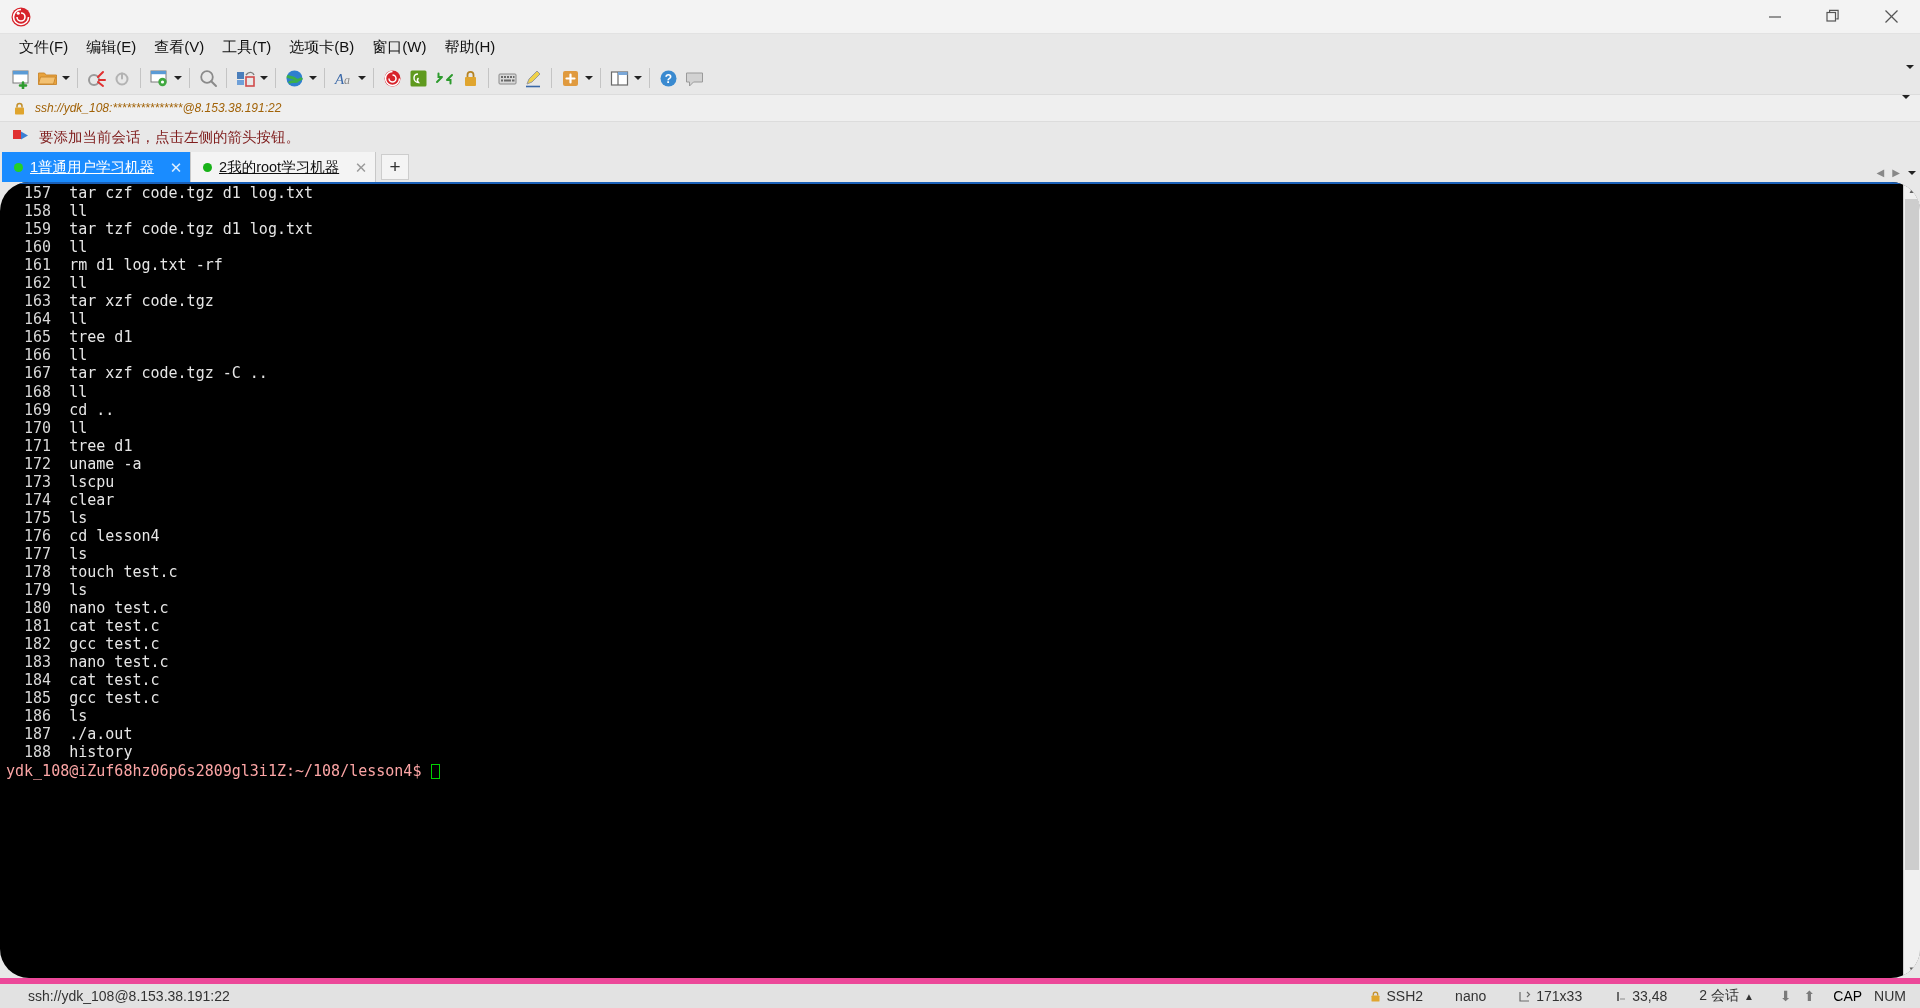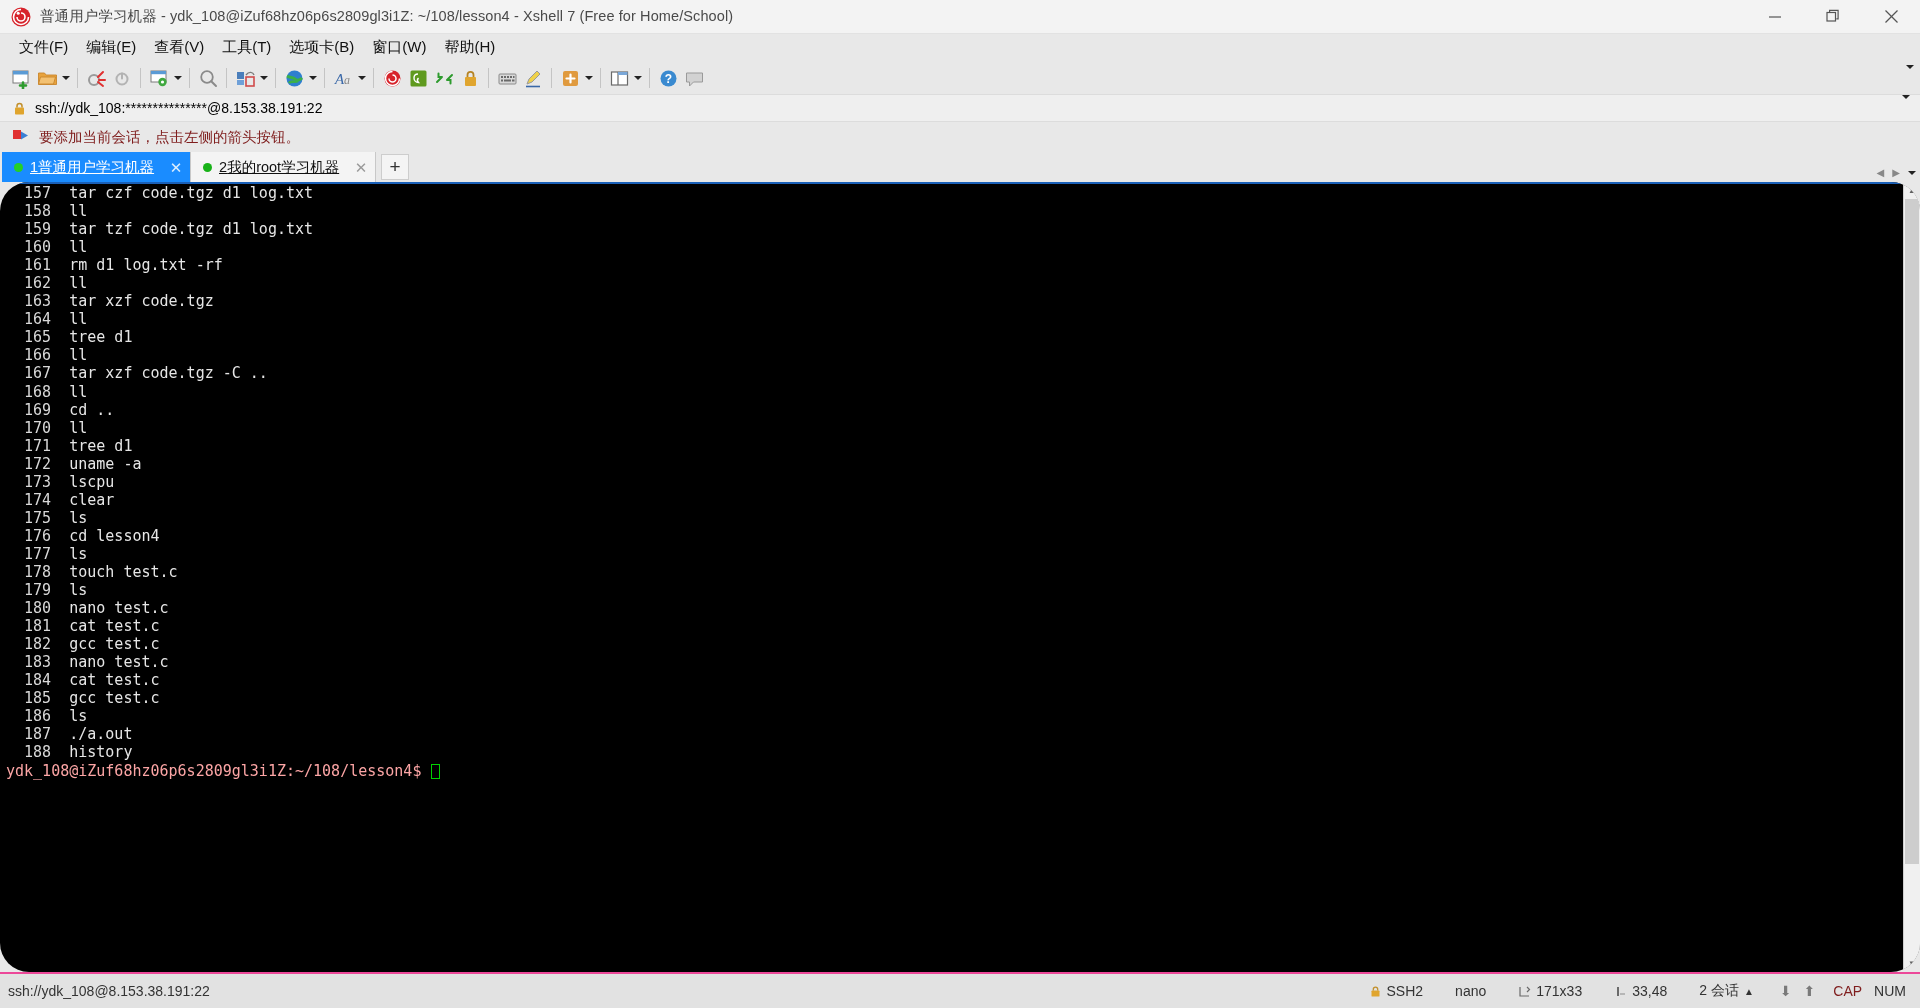--- a/index.html
+++ b/index.html
@@ -86,22 +86,23 @@
   .addressbar {
     height: 28px; min-height: 28px;
     background: #efefef;
     border-top: 1px solid #dcdcdc;
     border-bottom: 1px solid #dcdcdc;
     display: flex; align-items: center;
     padding-left: 12px; position: relative;
   }
   .addr-lock { margin-right: 8px; display:flex; flex:0 0 auto;}
   .addr-text {
-    font-size: 14px; color: #000000;
+    font-size: 12px; color: #a16207;
     white-space: nowrap;
+    font-style: italic;
   }
   .addr-caret { position: absolute; right: 10px; top: 50%; transform: translateY(-50%); }
 
   
   .notifybar {
     height: 30px; min-height: 30px;
     background: #e8e8e8;
     display: flex; align-items: center;
     padding-left: 12px;
   }
@@ -199,49 +200,48 @@
     top: 0; height: 88%;
     background: #cdcdcd;
   }
   .term-topline {
     position: absolute; left: 0; right: 0; top: 0;
     height: 2px; background: #1a60b8;
   }
 
   
   .statusbar {
-    height: 36px; min-height: 30px;
+    height: 30px; min-height: 30px;
     background: #e2e2e2;
-    border-top: 2px solid #ec4899;
-    display: flex; align-items: center;
-    font-size: 14px; color: #333;
+    border-top: 6px solid #ec4899;
+    display: flex; align-items: center;
+    font-size: 14px; color: #333; padding-left: 20px;
   }
   .st-left { padding-left: 8px; white-space: nowrap; }
   .st-spacer { flex: 1 1 auto; }
   .st-cell {
     display: flex; align-items: center; gap: 5px;
     padding: 0 16px; white-space: nowrap;
   }
-  .st-dim { color: #7f1d1d; }
+  .st-dim { color: #000000; }
   .st-icon { display: flex; align-items: center; }
   .st-upd { display: flex; gap: 12px; padding: 0 10px; color:#7a7a7a;}
 </style>
 </head>
 <body>
 
 <div class="titlebar">
   <div class="app-logo">
     <svg width="26" height="26" viewBox="0 0 26 26">
       <circle cx="13" cy="13" r="9.5" fill="#d7232b"></circle>
       <path d="M13 5.5a7.5 7.5 0 1 0 7.5 7.5" fill="none" stroke="#ffffff" stroke-width="1.6"></path>
       <path d="M13 9a4 4 0 1 1-4 4" fill="none" stroke="#ffffff" stroke-width="1.6"></path>
       <circle cx="10.2" cy="9.2" r="1.5" fill="#ffffff"></circle>
     </svg>
   </div>
-  <div class="title-text">普通用户学习机器 - ydk_108@iZuf68hz06p6s2809gl3i1Z: ~/108/lesson4 - Xshell 7 (Free for Home/School)</div>
   <div class="title-spacer"></div>
   <div class="win-btns">
     <div class="win-btn">
       <svg width="14" height="14" viewBox="0 0 14 14">
           <line x1="1" y1="7" x2="13" y2="7" stroke="#555" stroke-width="1.2"></line>
         </svg>
     </div>
     <div class="win-btn">
       <svg width="15" height="15" viewBox="0 0 15 15">
         <rect x="1" y="3.5" width="8.5" height="8.5" fill="none" stroke="#555" stroke-width="1.2"></rect>

